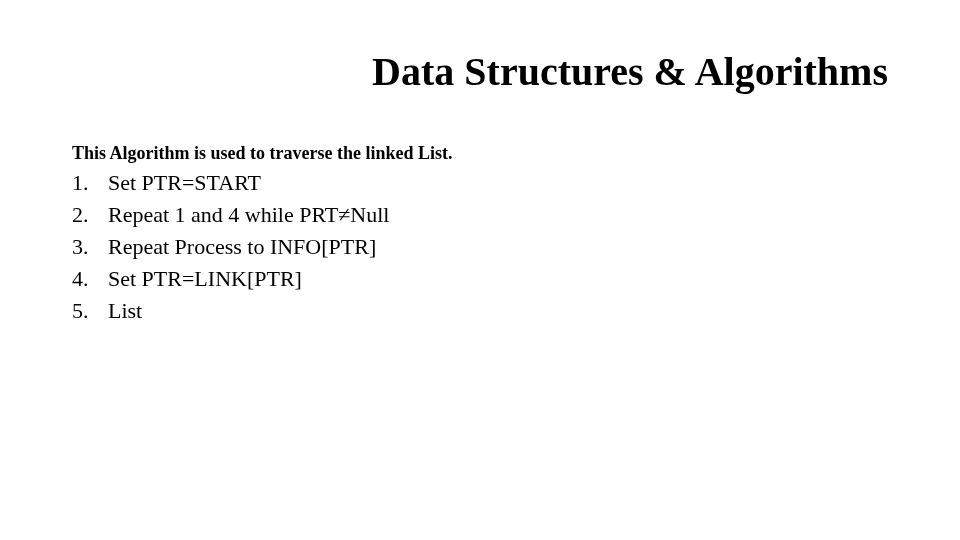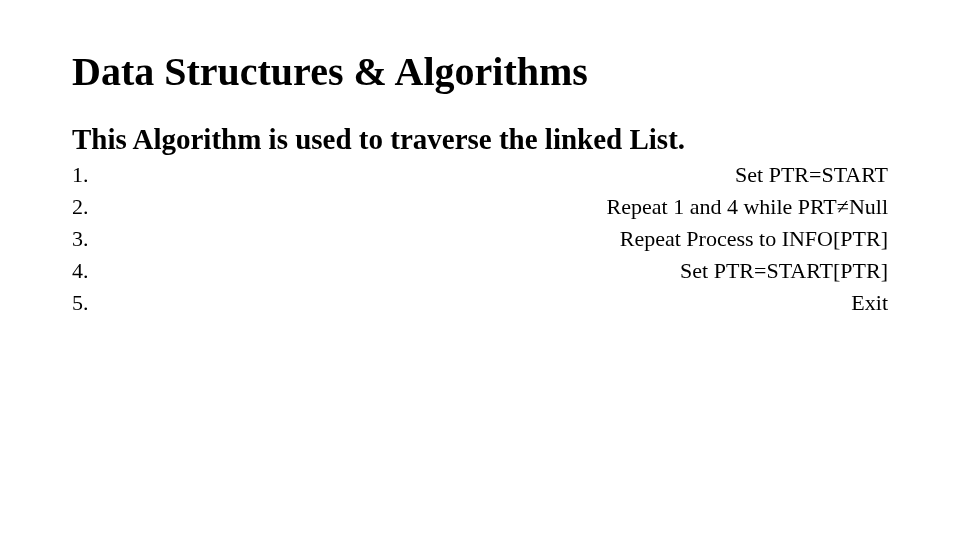--- a/index.html
+++ b/index.html
@@ -11,43 +11,42 @@
       width: 960px;
       height: 540px;
       background: #ffffff;
       font-family: "Times New Roman", Times, serif;
       color: #000000;
       padding: 48px 72px;
     }
     .title {
       font-size: 40px;
       font-weight: bold;
-      text-align: left;
-      margin-bottom: 28px;
+      text-align: right;
+      margin-bottom: 48px;
     }
     .description {
-      font-size: 29px;
+      font-size: 18px;
       font-weight: bold;
       margin-bottom: 6px;
     }
     .steps {
       list-style: none;
       font-size: 22px;
       font-weight: normal;
     }
     .steps li {
       display: flex;
       margin-bottom: 6px;
     }
     .step-num {
       min-width: 36px;
     }
     .step-text {
       flex: 1;
-      text-align: right;
     }
   </style>
 </head>
 <body>
 
 <h1 class="title">Data Structures &amp; Algorithms</h1>
 
 <p class="description">This Algorithm is used to traverse the linked List.</p>
 
 <ol class="steps">
@@ -58,19 +57,19 @@
   <li>
     <span class="step-num">2.</span>
     <span class="step-text">Repeat 1 and 4 while PRT≠Null</span>
   </li>
   <li>
     <span class="step-num">3.</span>
     <span class="step-text">Repeat Process to INFO[PTR]</span>
   </li>
   <li>
     <span class="step-num">4.</span>
-    <span class="step-text">Set PTR=START[PTR]</span>
+    <span class="step-text">Set PTR=LINK[PTR]</span>
   </li>
   <li>
     <span class="step-num">5.</span>
-    <span class="step-text">Exit</span>
+    <span class="step-text">List</span>
   </li>
 </ol>
 
 </body></html>

